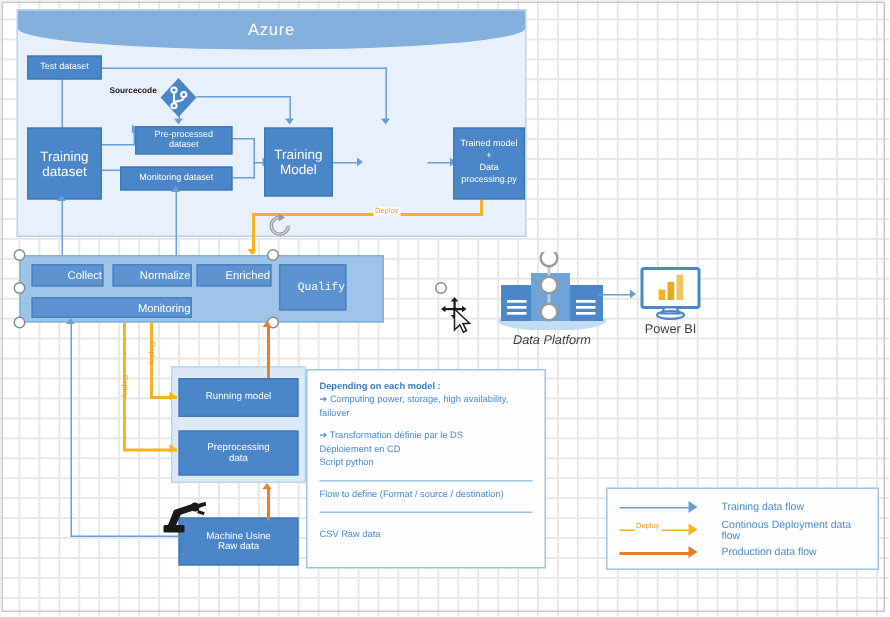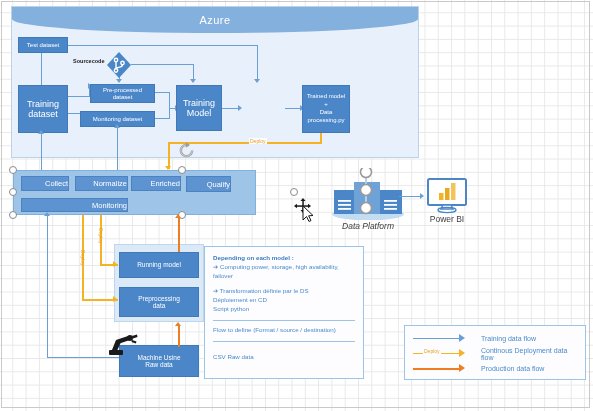--- a/index.html
+++ b/index.html
@@ -28,21 +28,21 @@
     background:#4a86c8;border:1px solid #3f79b8;
     color:#ffffff;display:flex;align-items:center;justify-content:center;
     text-align:center;line-height:1.15;
     font-size:9px;
   }
   .node.small{font-size:6.5px;}
   .node.tiny{font-size:6px;}
 
   
   #azure-container{
-    position:absolute;left:11px;top:6px;width:408px;height:152px;
+    position:absolute;left:11px;top:6px;width:340px;height:152px;
     background:#e8f1fb;border:1px solid #b9d3ea;box-sizing:border-box;
   }
   #azure-header{
     position:absolute;left:0;top:0;width:100%;height:26px;
     background:#84b0dd;
     border-bottom-left-radius:50% 14px;border-bottom-right-radius:50% 14px;
     color:#ffffff;font-size:11px;
     display:flex;align-items:center;justify-content:center;
     letter-spacing:.5px;
   }
@@ -235,21 +235,21 @@
   <div id="platform-band"></div>
   <div class="band-cell" style="left:21px;top:176px;width:48px;height:15px;">
     <span>Collect</span>
   </div>
   <div class="band-cell" style="left:75px;top:176px;width:53px;height:15px;">
     <span>Normalize</span>
   </div>
   <div class="band-cell" style="left:131px;top:176px;width:50px;height:15px;">
     <span>Enriched</span>
   </div>
-  <div class="band-cell" style="left:186px;top:176px;width:45px;height:16px;">
+  <div class="band-cell" style="left:186px;top:176px;width:45px;height:31px;font-family:Liberation Mono, monospace;">
     <span>Qualify</span>
   </div>
   <div class="band-cell" style="left:21px;top:198px;width:107px;height:14px;">
     <span>Monitoring</span>
   </div>
 
   <div class="handle" style="left:9px;top:166px;"></div>
   <div class="handle" style="left:9px;top:188px;"></div>
   <div class="handle" style="left:9px;top:211px;"></div>
   <div class="handle" style="left:178px;top:166px;"></div>

